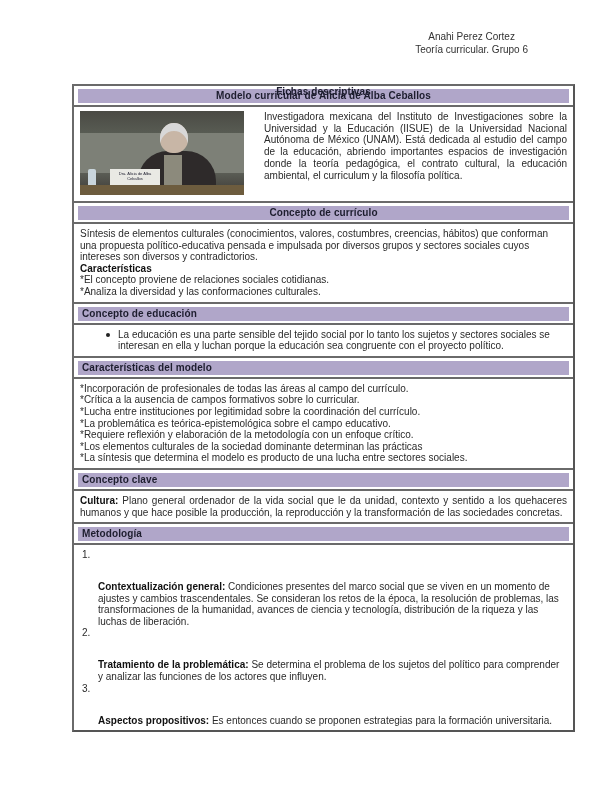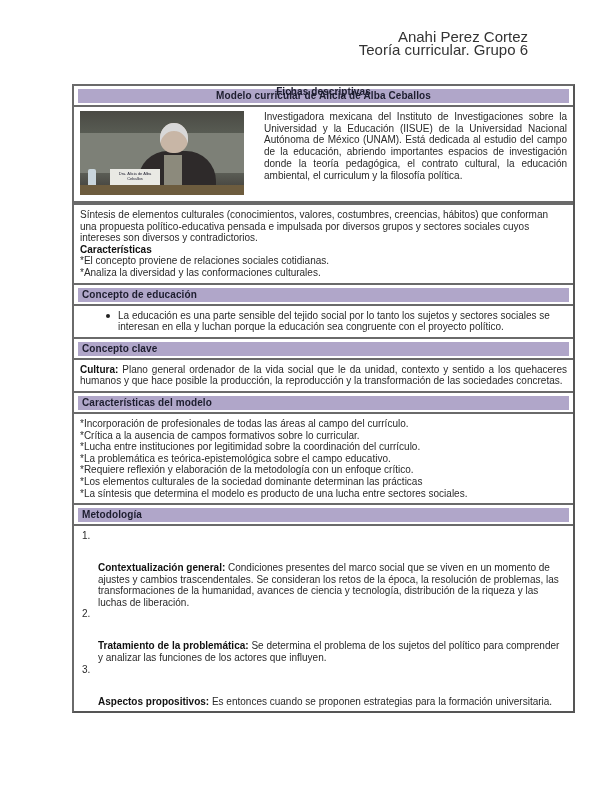--- a/index.html
+++ b/index.html
@@ -1,21 +1,21 @@
 <!DOCTYPE html>
 <html><head>
   <meta charset="utf-8">
   <style>
     * { box-sizing: border-box; margin: 0; padding: 0; }
     html, body { width: 600px; height: 800px; background: #ffffff; overflow: hidden; }
     body { font-family: "Liberation Sans", sans-serif; color: #222; position: relative; }
 
     .page-header {
       position: absolute; top: 30px; right: 72px;
-      text-align: right; font-size: 15px; line-height: 13px; color: #333;
+      text-align: center; font-size: 10px; line-height: 13px; color: #333;
     }
 
     .sheet {
       position: absolute; left: 72px; top: 84px; width: 503px;
       border: 2px solid #6a6a6a; border-right-color: #555; border-bottom-color: #555;
     }
 
     .row { border-top: 2px solid #6a6a6a; }
     .row:first-child { border-top: none; }
 
@@ -103,54 +103,55 @@
         <div class="person-head"></div>
         <div class="bottle"></div>
         <div class="nameplate">Dra. Alicia de Alba Ceballos</div>
         <div class="desk"></div>
       </div>
       <div class="bio">Investigadora mexicana del Instituto de Investigaciones sobre la Universidad y la Educación (IISUE) de la Universidad Nacional Autónoma de México (UNAM). Está dedicada al estudio del campo de la educación, abriendo importantes espacios de investigación donde la teoría pedagógica, el contrato cultural, la educación ambiental, el curriculum y la filosofía política.</div>
     </div>
   </div>
 
   <div class="row">
+    <div class="band center">Concepto de currículo</div>
     <div class="content">
       <div>Síntesis de elementos culturales (conocimientos, valores, costumbres, creencias, hábitos) que conforman una propuesta político-educativa pensada e impulsada por diversos grupos y sectores sociales cuyos intereses son diversos y contradictorios.</div>
       <div class="bold">Características</div>
       <div>*El concepto proviene de relaciones sociales cotidianas.</div>
       <div>*Analiza la diversidad y las conformaciones culturales.</div>
     </div>
   </div>
 
   <div class="row">
     <div class="band">Concepto de educación</div>
     <div class="content">
       <ul class="bullets">
         <li>La educación es una parte sensible del tejido social por lo tanto los sujetos y sectores sociales se interesan en ella y luchan porque la educación sea congruente con el proyecto político.</li>
       </ul>
     </div>
   </div>
 
   <div class="row">
-    <div class="band">Concepto clave</div>
-    <div class="content justify">
-      <span class="bold">Cultura:</span><span> Plano general ordenador de la vida social que le da unidad, contexto y sentido a los quehaceres humanos y que hace posible la producción, la reproducción y la transformación de las sociedades concretas.</span>
-    </div>
-  </div>
-
-  <div class="row">
     <div class="band">Características del modelo</div>
     <div class="content">
       <div>*Incorporación de profesionales de todas las áreas al campo del currículo.</div>
       <div>*Crítica a la ausencia de campos formativos sobre lo curricular.</div>
       <div>*Lucha entre instituciones por legitimidad sobre la coordinación del currículo.</div>
       <div>*La problemática es teórica-epistemológica sobre el campo educativo.</div>
       <div>*Requiere reflexión y elaboración de la metodología con un enfoque crítico.</div>
       <div>*Los elementos culturales de la sociedad dominante determinan las prácticas</div>
       <div>*La síntesis que determina el modelo es producto de una lucha entre sectores sociales.</div>
+    </div>
+  </div>
+
+  <div class="row">
+    <div class="band">Concepto clave</div>
+    <div class="content justify">
+      <span class="bold">Cultura:</span><span> Plano general ordenador de la vida social que le da unidad, contexto y sentido a los quehaceres humanos y que hace posible la producción, la reproducción y la transformación de las sociedades concretas.</span>
     </div>
   </div>
 
   <div class="row">
     <div class="band">Metodología</div>
     <div class="content">
       <ol class="method">
         <li>
           <span class="num">1.</span>
           <span class="txt"><span class="bold">Contextualización general:</span><span> Condiciones presentes del marco social que se viven en un momento de ajustes y cambios trascendentales. Se consideran los retos de la época, la resolución de problemas, las transformaciones de la humanidad, avances de ciencia y tecnología, distribución de la riqueza y las luchas de liberación.</span></span>

